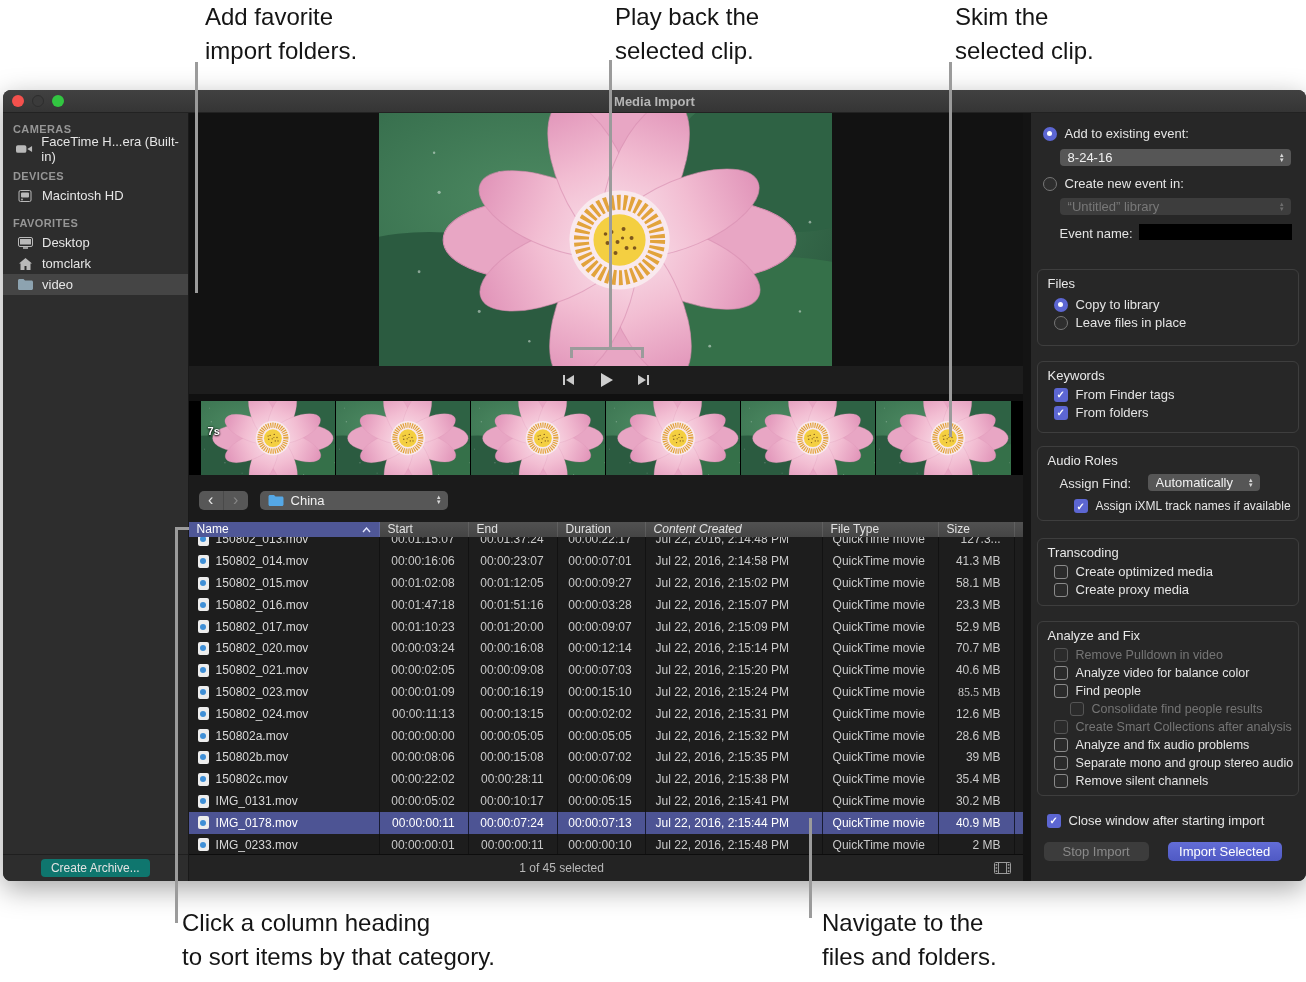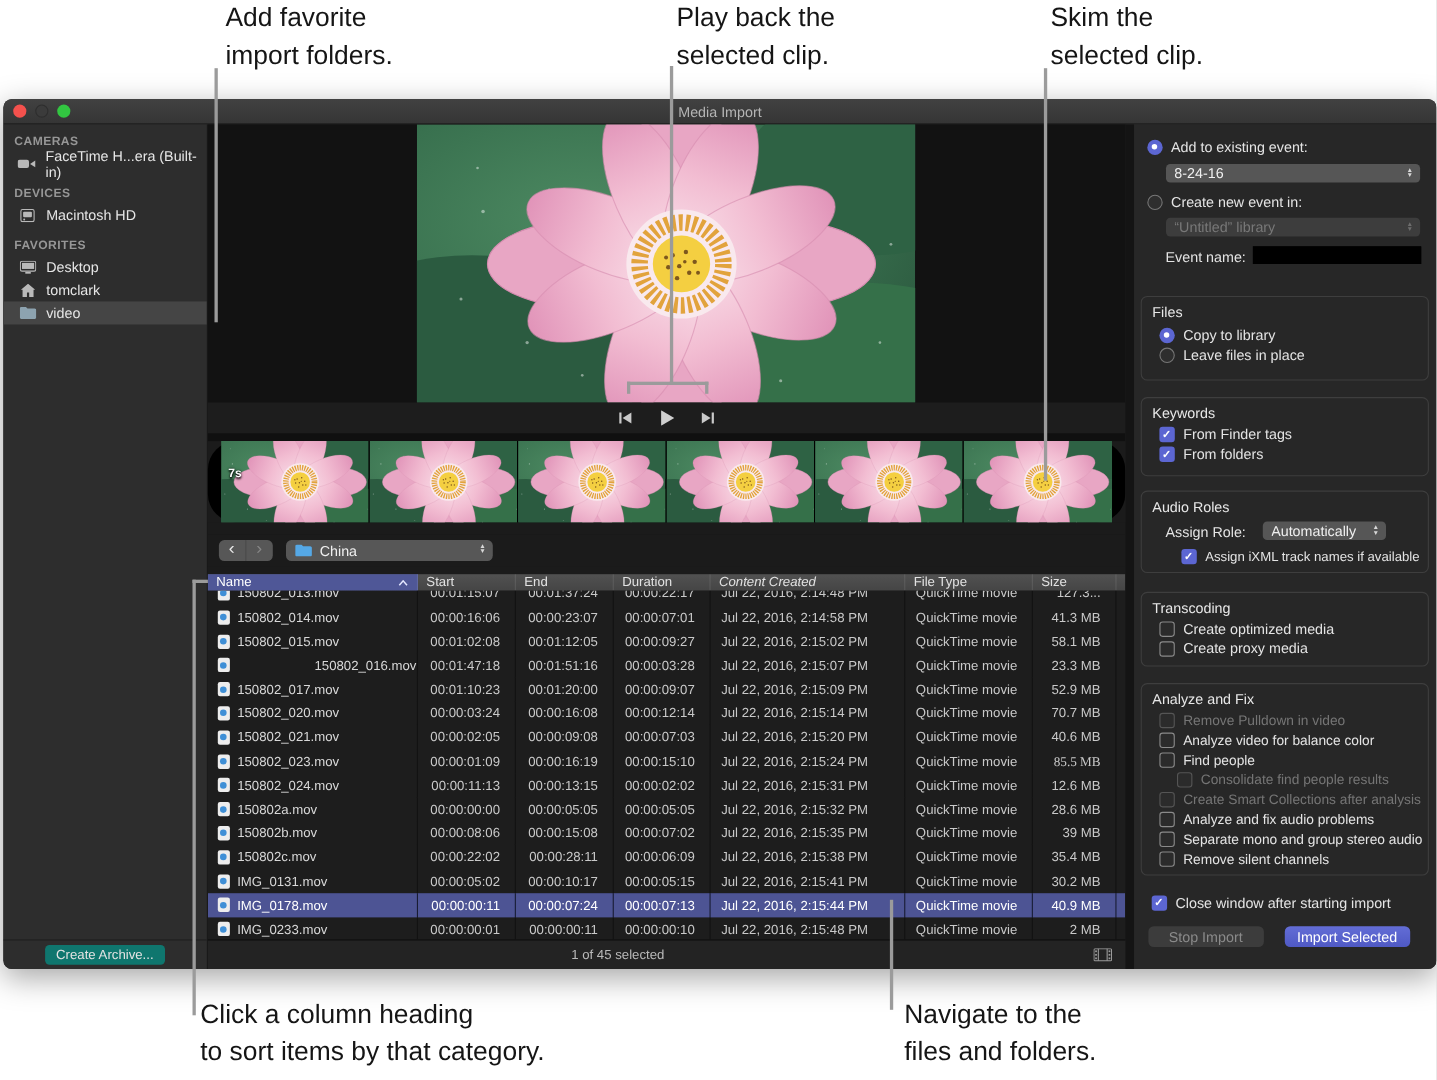--- a/index.html
+++ b/index.html
@@ -7,21 +7,21 @@
          font-family:"Liberation Sans", sans-serif;}
 
   
   .callout{position:absolute;font-size:24px;line-height:34px;color:#151515;z-index:60;}
   .cline{position:absolute;background:#9b9b9b;z-index:55;}
 
   
   .window{position:absolute;left:3px;top:90px;width:1303px;height:791px;border-radius:8px;
           background:#262626;box-shadow:0 8px 28px rgba(0,0,0,.35);overflow:hidden;z-index:10;}
   .titlebar{height:22px;background:linear-gradient(#414141,#353535);border-bottom:1px solid #222;
-            position:relative;display:flex;align-items:center;}
+            position:relative;display:flex;align-items:center;font-weight:bold;}
   .lights{position:absolute;left:9px;top:0;height:22px;display:flex;align-items:center;gap:8px;}
   .light{width:12px;height:12px;border-radius:50%;}
   .light.red{background:#f4514d;}
   .light.grey{background:#3b3b3b;border:1px solid #2e2e2e;width:10px;height:10px;}
   .light.green{background:#32c641;}
   .wtitle{flex:1;text-align:center;font-size:13px;color:#b5b5b5;}
 
   .wbody{display:flex;height:768px;}
 
   
@@ -36,21 +36,21 @@
   .archive-btn{background:#0f766e;border:none;border-radius:4px;color:#e3e3e3;font-size:12px;
                font-family:inherit;height:18px;padding:0 10px;}
 
   
   .centercol{width:834px;display:flex;flex-direction:column;background:#1b1b1b;}
   .preview{height:253px;background:#121212;display:flex;justify-content:center;}
   .preview svg{width:453px;height:253px;}
   .transport{height:28px;display:flex;align-items:center;justify-content:center;gap:24px;background:#1d1d1d;}
   .tbtn{display:flex;align-items:center;}
   .stripgap{height:7px;background:#101010;}
-  .filmstrip{height:74px;background:#000;display:flex;gap:1px;padding:0 12px;border-radius:26px;}
+  .filmstrip{height:74px;background:#000;display:flex;gap:1px;padding:0 12px;}
   .thumb{flex:1;position:relative;overflow:hidden;}
   .thumb svg{width:100%;height:74px;display:block;}
   .badge7{position:absolute;left:7px;top:24px;font-size:11px;font-weight:bold;color:#fff;
           text-shadow:0 0 2px #000,0 1px 2px #000;}
   .navgap{height:11px;background:#1b1b1b;}
   .navbar{height:29px;display:flex;align-items:center;background:#1b1b1b;padding-left:10px;}
   .seg{display:flex;height:19px;background:#575757;border-radius:5px;overflow:hidden;}
   .seg span{width:24px;display:flex;align-items:center;justify-content:center;font-size:16px;line-height:1;}
   .seg .back{color:#e8e8e8;border-right:1px solid #494949;}
   .seg .fwd{color:#868686;}
@@ -460,21 +460,21 @@
                   <span>Jul 22, 2016, 2:15:02 PM</span>
                 </div>
                 <div class="tcell l" style="width: 116px;">
                   <span>QuickTime movie</span>
                 </div>
                 <div class="tcell r" style="width: 76px;">
                   <span>58.1 MB</span>
                 </div>
               </div>
               <div class="trow">
-                <div class="tcell name" style="width: 191px; justify-content: space-between;">
+                <div class="tcell name" style="width: 191px;">
                   <span class="file-icon"></span>
                   <span>150802_016.mov</span>
                 </div>
                 <div class="tcell r" style="width: 89px;">
                   <span>00:01:47:18</span>
                 </div>
                 <div class="tcell r" style="width: 89px;">
                   <span>00:01:51:16</span>
                 </div>
                 <div class="tcell r" style="width: 88px;">
@@ -827,21 +827,21 @@
               </div>
               <div class="optrow" style="top: 43px; left: 16px;">
                 <span class="check on">✓</span>
                 <span class="olabel">From folders</span>
               </div>
             </div>
         </div>
 
         <div class="gbox" style="top:333px;height:75px">
           <span class="gtitle">Audio Roles</span>
-          <div class="abs evlabel" style="top:29px;left:22px">Assign Role:</div>
+          <div class="abs evlabel" style="top:29px;left:22px">Assign Find:</div>
           <div class="dd abs" style="top:27px;left:110px;width:112px">
             <span class="dlbl">Automatically</span>
             <span class="updown">
                 <i>▲</i>
                 <i>▼</i>
               </span>
           </div>
           <div class="optrow" style="top:52px;left:36px;font-size:12px">
             <span class="check on">✓</span>
             <span class="olabel">Assign iXML track names if available</span>

